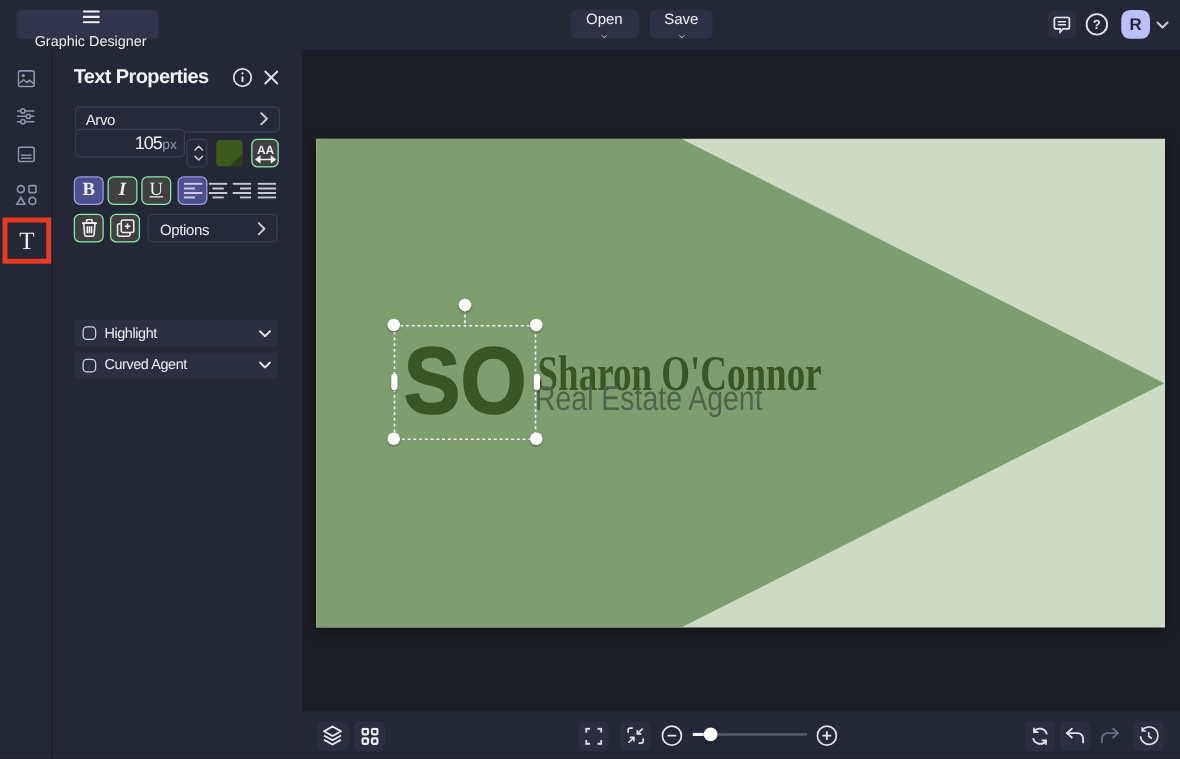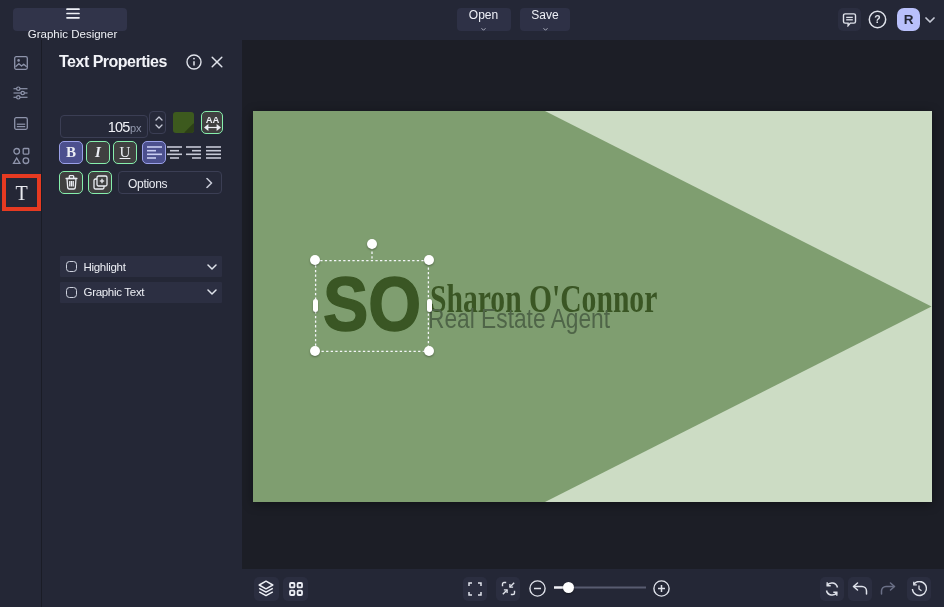--- a/index.html
+++ b/index.html
@@ -23,21 +23,21 @@
   #redbox { left:2px; top:134px; width:39px; height:37px; border:4px solid #e63a21; }
   #tletter { left:1px; top:141.5px; width:41px; text-align:center; color:#e8eaf0; font-family:"Liberation Serif", serif; font-size:20px; }
 
   
   #panel { left:42px; top:40px; width:200px; height:567px; background:#242736; font-size:12px; }
   #ptitle { left:17px; top:13px; color:#f2f3f8; font-size:16px; font-weight:bold; letter-spacing:-0.5px; }
   .pbox { position:absolute; border:1px solid #3b3e54; border-radius:4px; background:#262939; color:#e8eaf0; }
   .pbox .arrow { position:absolute; right:8px; top:50%; transform:translateY(-50%); }
   #fontsel { left:17.5px; top:44.5px; width:164.5px; height:21px; }
   #fontsel span { position:absolute; left:8px; top:3px; font-size:12px; letter-spacing:-0.3px; }
-  #sizebox { left:17.5px; top:75px; width:88px; height:23px; }
+  #sizebox { left:17.5px; top:63px; width:88px; height:23px; }
   #sizebox .num { position:absolute; right:17px; top:3px; font-size:14.5px; letter-spacing:-0.8px; color:#f0f1f6;}
   #sizebox .px { position:absolute; right:5px; top:6px; font-size:11px; color:#9298ad;}
   #stepbox { left:107px; top:71px; width:16.5px; height:23px; }
   #swatch { left:131px; top:72px; width:21px; height:21px; border-radius:3px; background:#3d5a1e; overflow:hidden;}
   #swatch .fold { position:absolute; right:-6px; bottom:-6px; width:13px; height:13px; background:#2c3f17; transform:rotate(45deg); }
   #aabtn { left:159px; top:71px; width:22px; height:23px; }
   .sqbtn { position:absolute; width:24px; height:23px; border:1px solid #86efac; border-radius:5px; background:#404040; display:flex; align-items:center; justify-content:center; color:#eceef4; }
   .serifb { font-family:"Liberation Serif", serif; }
   .activeb { background:#4c508e !important; border:1.5px solid #9aa0e8 !important; }
   .alignicon { position:absolute; width:24px; height:23px; display:flex; align-items:center; justify-content:center; color:#c6c9d6; }
@@ -157,20 +157,26 @@
       <circle cx="8" cy="4.6" r="0.9" fill="#dfe2ea"></circle>
       <line x1="8" y1="7.2" x2="8" y2="11.5" stroke="#dfe2ea" stroke-width="1.5"></line>
     </svg>
   <svg class="abs" style="left:169px; top:16px;" width="12" height="12" viewBox="0 0 12 12">
       <g stroke="#dfe2ea" stroke-width="1.5" stroke-linecap="round">
         <line x1="1.2" y1="1.2" x2="10.8" y2="10.8"></line>
         <line x1="10.8" y1="1.2" x2="1.2" y2="10.8"></line>
       </g>
     </svg>
 
+  <div id="fontsel" class="pbox">
+      <span>Arvo</span>
+    <svg class="arrow" width="7" height="11" viewBox="0 0 7 11">
+        <path d="M1 1l4.5 4.5L1 10" stroke="#c6c9d6" stroke-width="1.6" fill="none" stroke-linecap="round" stroke-linejoin="round"></path>
+      </svg>
+  </div>
 
   <div id="sizebox" class="pbox">
     <span class="num">105</span>
       <span class="px">px</span>
   </div>
   <div id="stepbox" class="pbox">
     <svg class="abs" style="left:4.5px; top:4px;" width="8" height="5" viewBox="0 0 8 5">
         <path d="M1 4l3-3 3 3" stroke="#c6c9d6" stroke-width="1.3" fill="none" stroke-linecap="round" stroke-linejoin="round"></path>
       </svg>
     <svg class="abs" style="left:4.5px; bottom:4px;" width="8" height="5" viewBox="0 0 8 5">
@@ -267,21 +273,21 @@
 
   <div class="prow" style="top:216px;">
       <div class="cb"></div>
       <div class="lbl">Highlight</div>
       <svg width="10" height="6" viewBox="0 0 10 6">
         <path d="M1 1l4 4 4-4" stroke="#dfe2ea" stroke-width="1.5" fill="none" stroke-linecap="round" stroke-linejoin="round"></path>
       </svg>
     </div>
   <div class="prow" style="top:241.5px;">
       <div class="cb"></div>
-      <div class="lbl">Graphic Text</div>
+      <div class="lbl">Curved Agent</div>
       <svg width="10" height="6" viewBox="0 0 10 6">
         <path d="M1 1l4 4 4-4" stroke="#dfe2ea" stroke-width="1.5" fill="none" stroke-linecap="round" stroke-linejoin="round"></path>
       </svg>
     </div>
 </div>
 
 <div id="surround" class="abs"></div>
 <div id="canvas" class="abs">
   <svg width="679" height="391" viewBox="0 0 679 391">
       <polygon points="0,0 292,0 678.5,195.5 292,391 0,391" fill="#7f9e70"></polygon>

